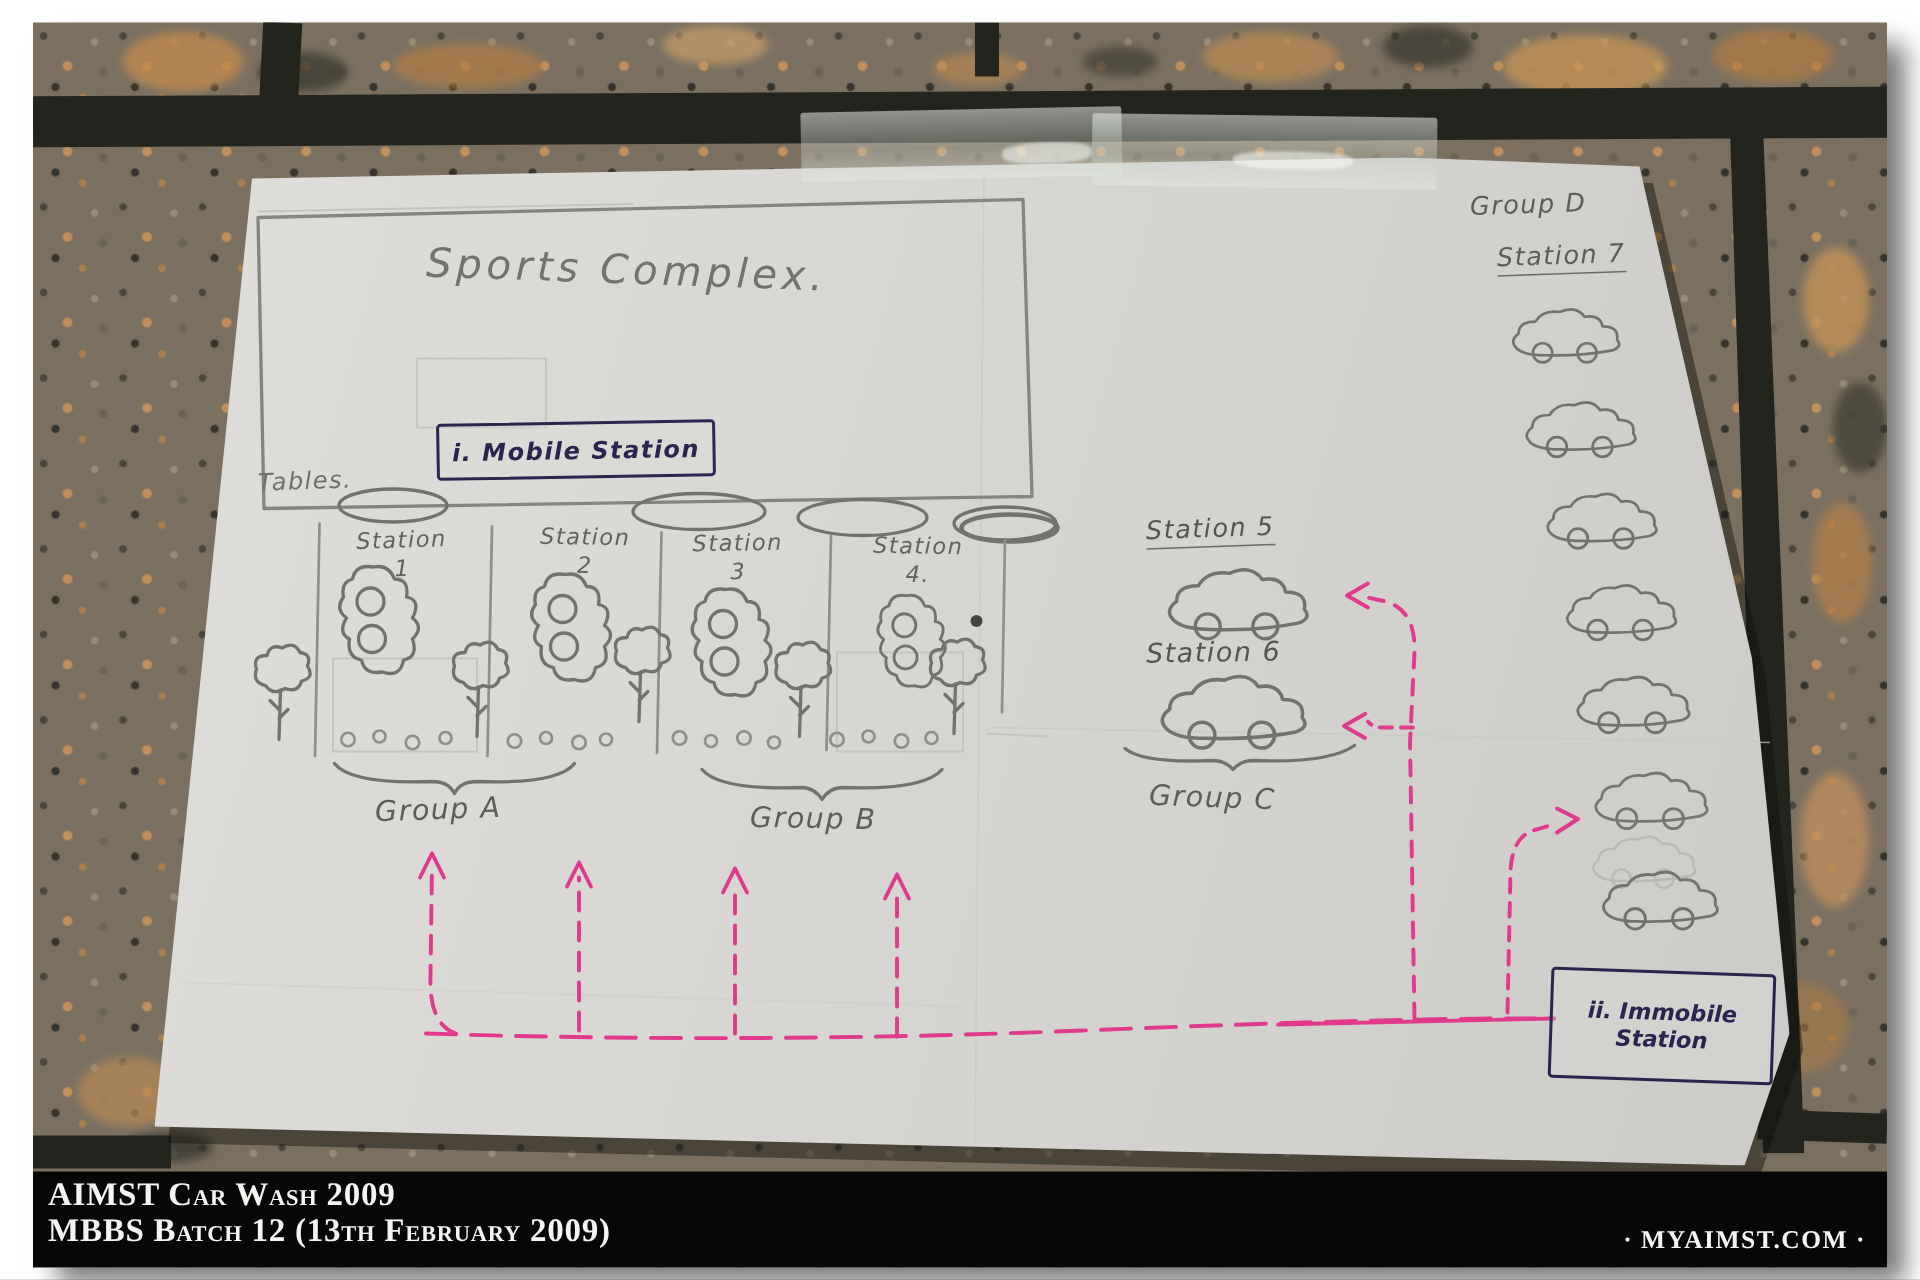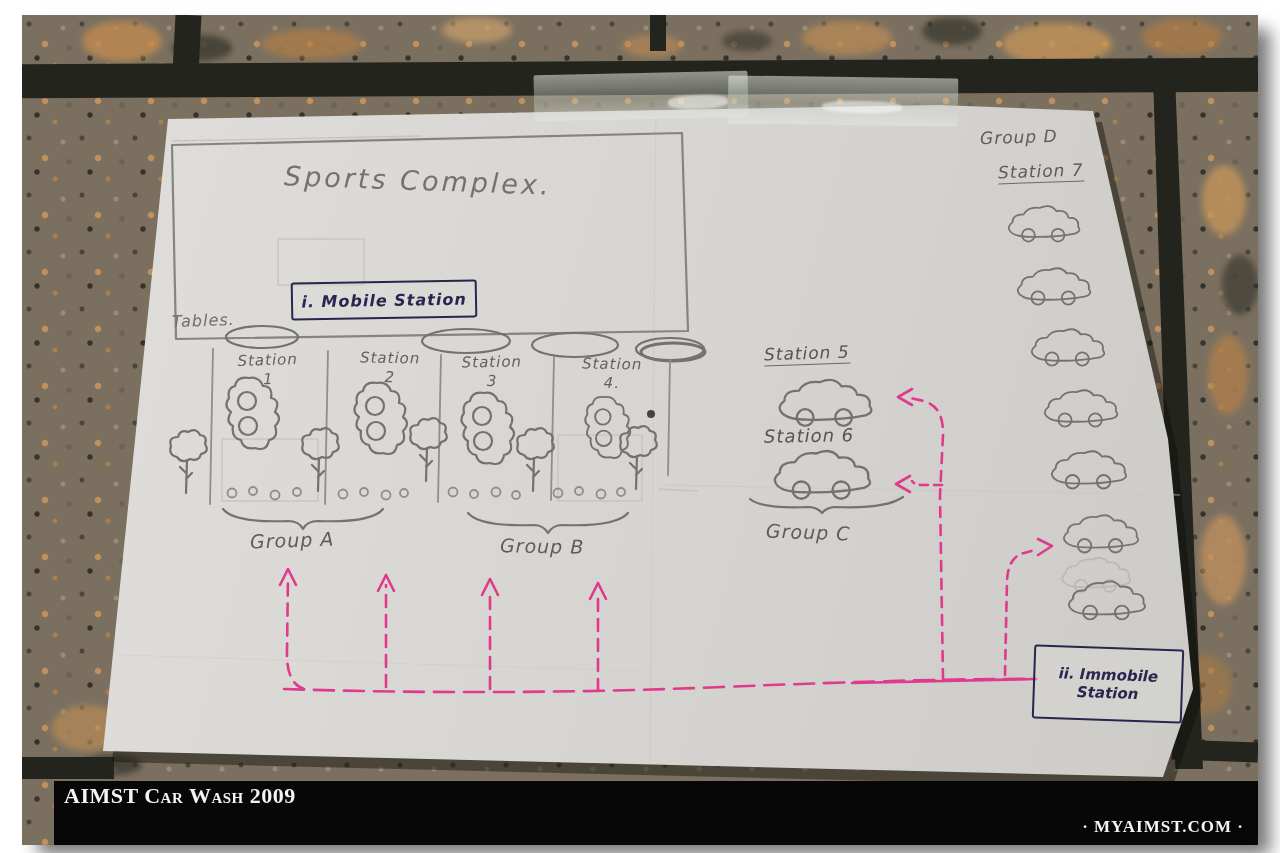--- a/index.html
+++ b/index.html
@@ -36,21 +36,21 @@
   .st-label{width:96px;text-align:center;font-size:15px;line-height:19px;color:#636259;}
   .grp{font-size:19px;color:#5d5c55;}
   .ink{color:#28264e;font-weight:bold;}
   .ink-box{position:absolute;z-index:6;border:2px solid #28264e;border-radius:3px;
     display:flex;align-items:center;justify-content:center;background:rgba(222,221,218,.35);}
   .ul{border-bottom:1.6px solid #6b6a64;padding-bottom:1px;}
   .tape{position:absolute;z-index:8;border-radius:2px;
     background:linear-gradient(to bottom,rgba(235,240,233,.55),rgba(198,206,196,.35) 55%,rgba(228,234,226,.5));}
   .tape-glare{position:absolute;z-index:9;background:rgba(250,252,248,.55);border-radius:40%;filter:blur(1px);}
   #caption{position:absolute;left:0;right:0;bottom:0;height:64px;background:#070707;z-index:20;
-    font-family:"Liberation Serif",serif;font-variant:small-caps;color:#f4f4f0;margin-left:32px;}
+    font-family:"Liberation Serif",serif;font-variant:small-caps;color:#f4f4f0;}
   #caption .left{position:absolute;left:10px;top:3px;font-size:22px;font-weight:bold;
     line-height:24px;letter-spacing:.5px;}
   #caption .site{position:absolute;right:14px;bottom:8px;font-size:17px;font-weight:bold;letter-spacing:1px;}
 </style>
 </head>
 <body>
 
 <div id="photo">
 
   <div class="patch" style="left:60px;top:6px;width:80px;height:40px;background:#c08a50;opacity:.8;"></div>
@@ -242,16 +242,17 @@
   </div>
 
   <div class="tape" style="left:512px;top:58px;width:214px;height:46px;transform:rotate(-1.2deg);"></div>
   <div class="tape" style="left:706px;top:62px;width:230px;height:48px;transform:rotate(.8deg);"></div>
   <div class="tape-glare" style="left:646px;top:80px;width:60px;height:14px;transform:rotate(-2deg);"></div>
   <div class="tape-glare" style="left:800px;top:86px;width:80px;height:12px;transform:rotate(1deg);"></div>
 
   <div id="caption">
     <div class="left">
       <div>AIMST Car Wash 2009</div>
+      <div>MBBS Batch 12 (13th February 2009)</div>
     </div>
     <div class="site">· MYAIMST.COM ·</div>
   </div>
 </div>
 
 </body></html>

